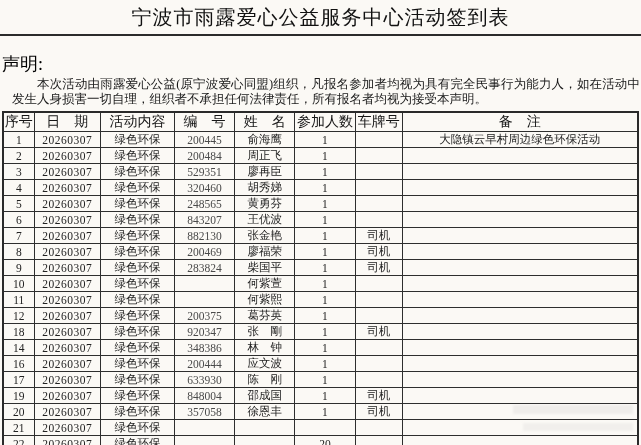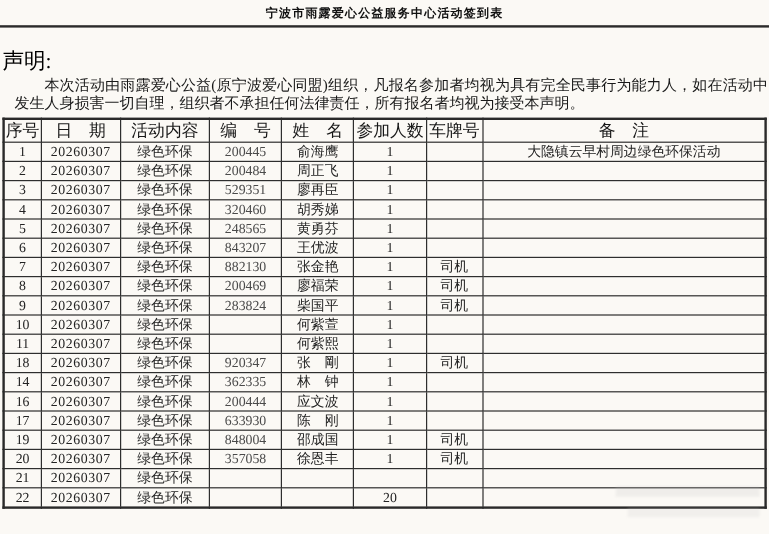--- a/index.html
+++ b/index.html
@@ -2,21 +2,21 @@
 <html><head>
 <meta charset="utf-8">
 <style>
   html,body{margin:0;padding:0;}
   body{
     width:641px;height:445px;overflow:hidden;position:relative;
     background:#fbf9f5;color:#1c1c1c;
     font-family:"Liberation Serif","DejaVu Serif",serif;
   }
   .title{
-    text-align:center;font-weight:bold;font-size:10px;letter-spacing:1px;
+    text-align:center;font-weight:normal;font-size:20px;letter-spacing:1px;
     padding-top:4px;color:#111;
     font-family:"DejaVu Sans","Liberation Sans",sans-serif;
   }
   .top-rule{border:none;border-top:2px solid #2b2b2b;margin:3px 0 0 0;}
   .statement-label{font-size:18px;margin:16px 0 0 2px;color:#000000;}
   .statement-body{
     font-size:12.5px;line-height:15px;text-indent:2em;margin:1px 1px 0 12px;
     color:#191919;text-align:justify;
   }
   table.signin{
@@ -182,34 +182,44 @@
         <td class="col-index">11</td>
         <td class="col-date">20260307</td>
         <td class="col-activity">绿色环保</td>
         <td class="col-number"></td>
         <td class="col-name">何紫熙</td>
         <td class="col-count">1</td>
         <td class="col-plate"></td>
         <td class="col-remark"></td>
       </tr>
       <tr>
+        <td class="col-index">12</td>
+        <td class="col-date">20260307</td>
+        <td class="col-activity">绿色环保</td>
+        <td class="col-number">200375</td>
+        <td class="col-name">葛芬英</td>
+        <td class="col-count">1</td>
+        <td class="col-plate"></td>
+        <td class="col-remark"></td>
+      </tr>
+      <tr>
         <td class="col-index">18</td>
         <td class="col-date">20260307</td>
         <td class="col-activity">绿色环保</td>
         <td class="col-number">920347</td>
         <td class="col-name">张　剛</td>
         <td class="col-count">1</td>
         <td class="col-plate">司机</td>
         <td class="col-remark"></td>
       </tr>
       <tr>
         <td class="col-index">14</td>
         <td class="col-date">20260307</td>
         <td class="col-activity">绿色环保</td>
-        <td class="col-number">362335</td>
+        <td class="col-number">348386</td>
         <td class="col-name">林　钟</td>
         <td class="col-count">1</td>
         <td class="col-plate"></td>
         <td class="col-remark"></td>
       </tr>
       <tr>
         <td class="col-index">16</td>
         <td class="col-date">20260307</td>
         <td class="col-activity">绿色环保</td>
         <td class="col-number">200444</td>

